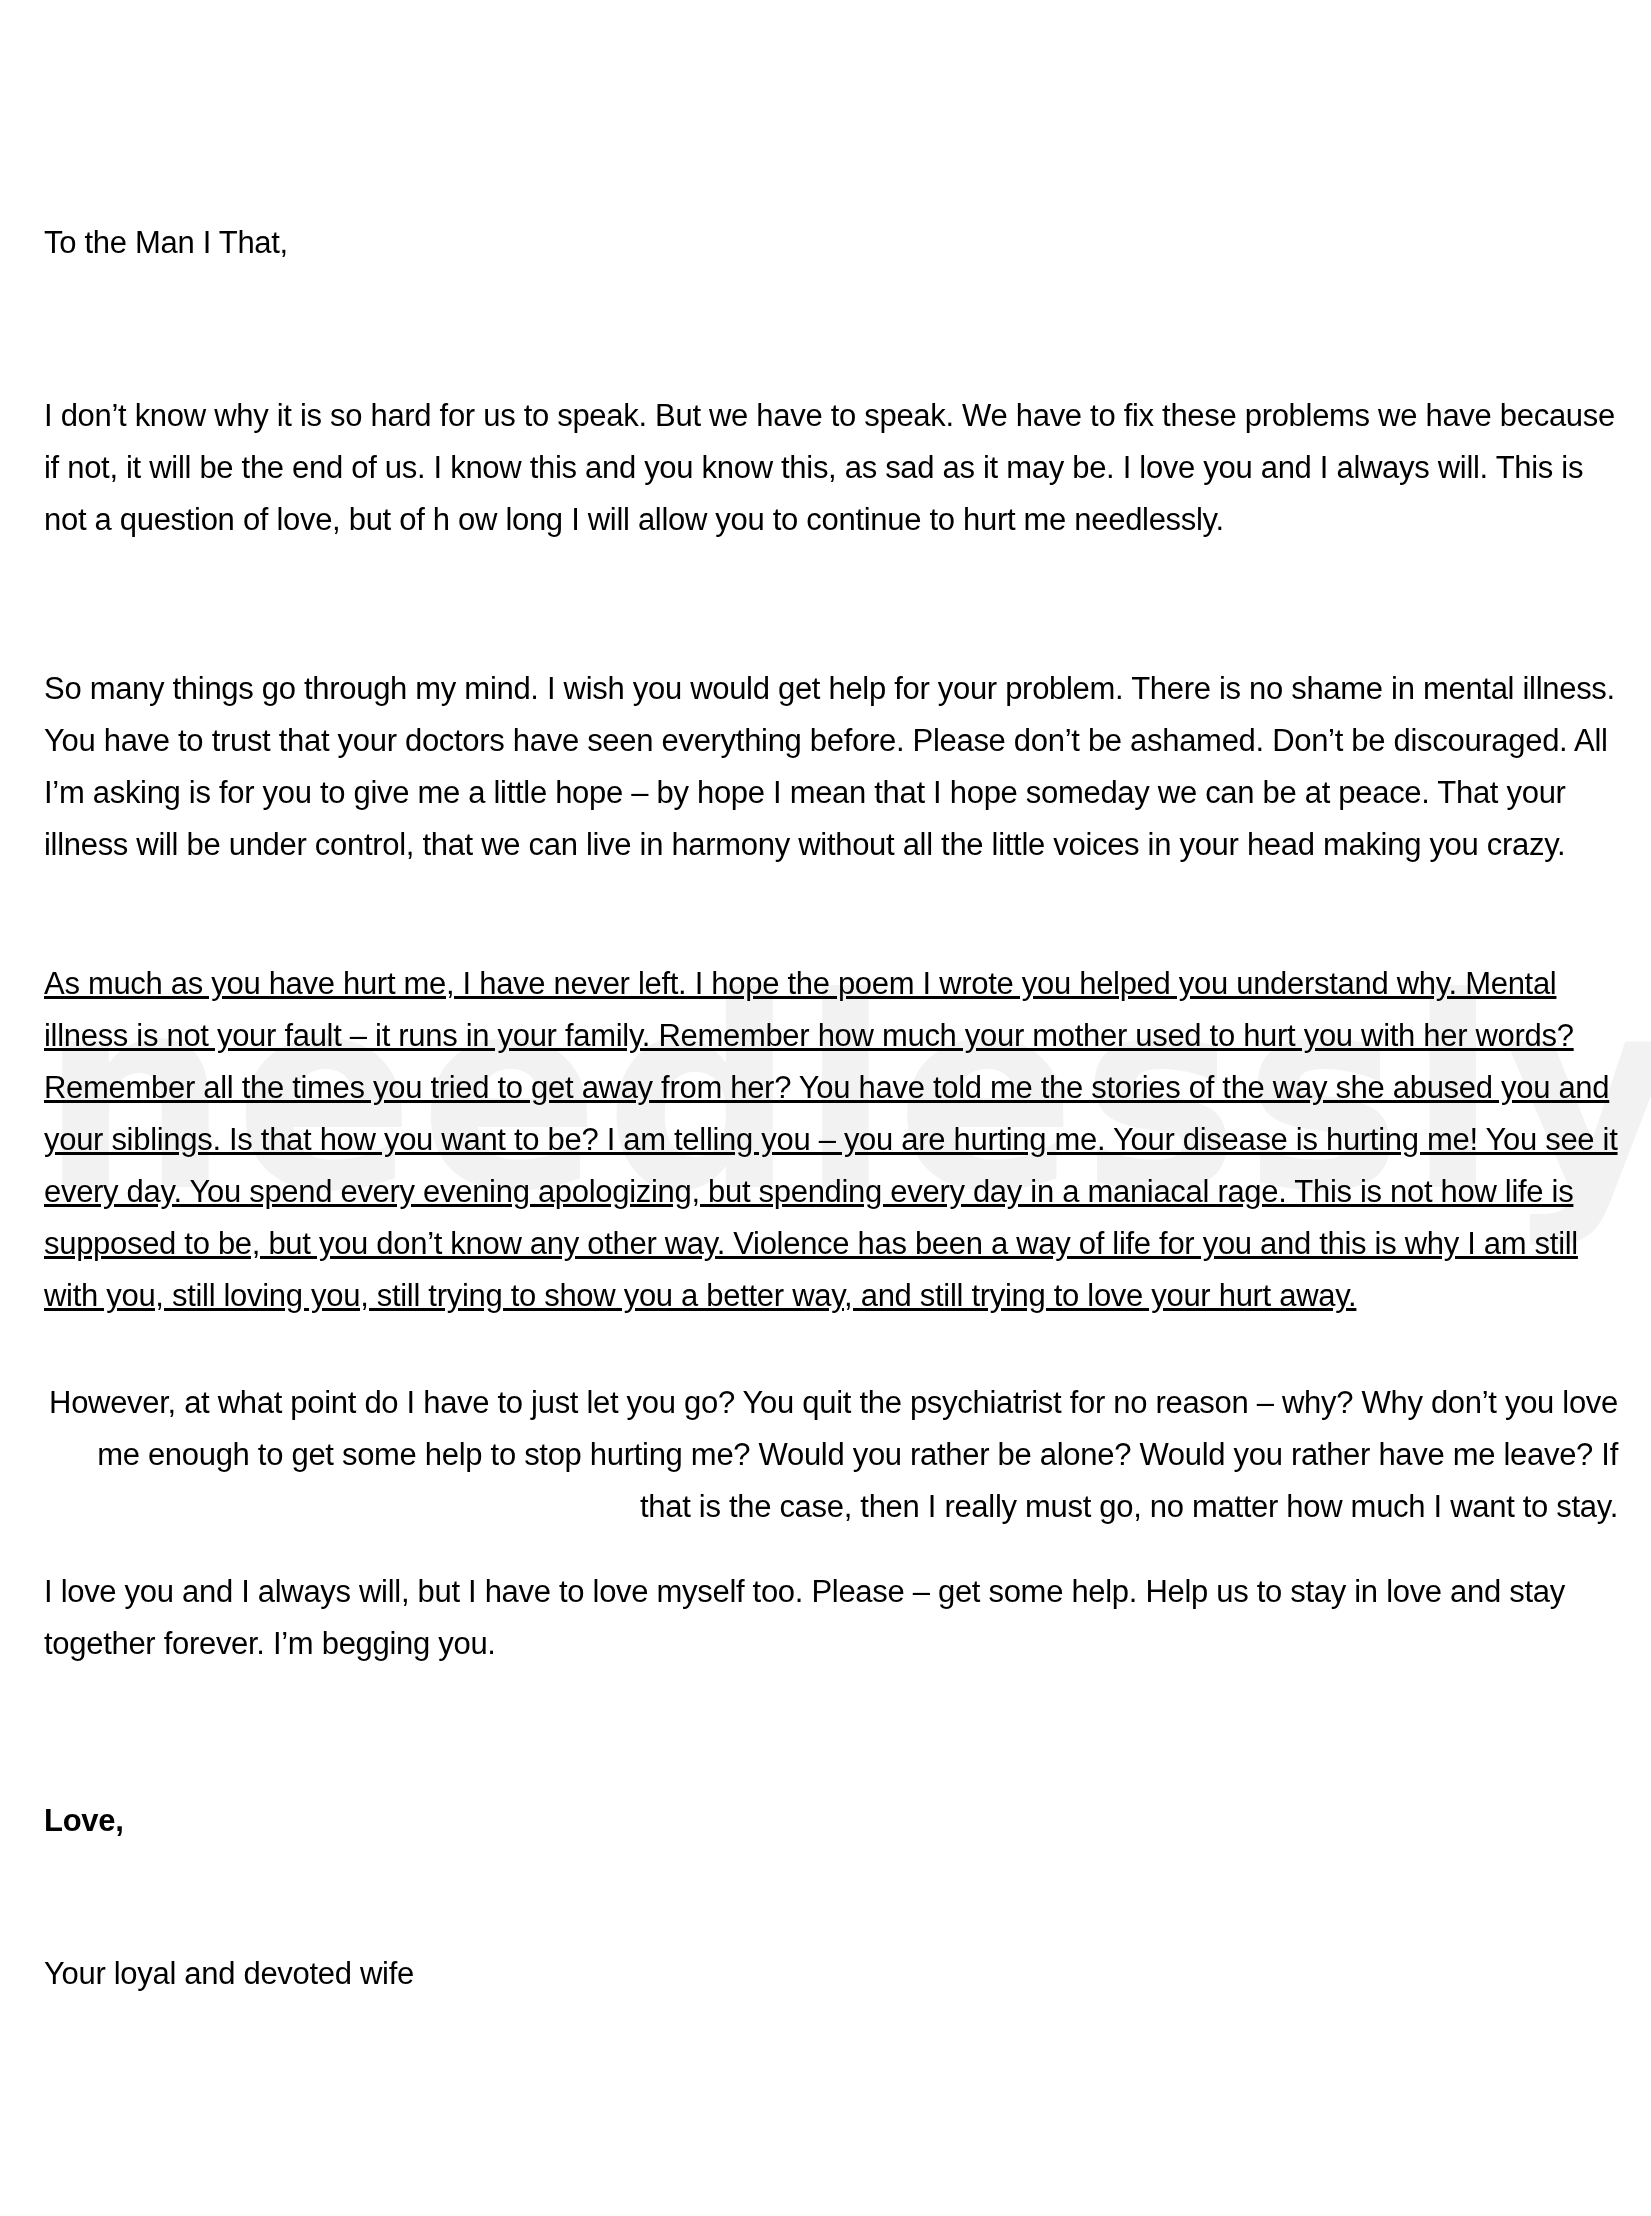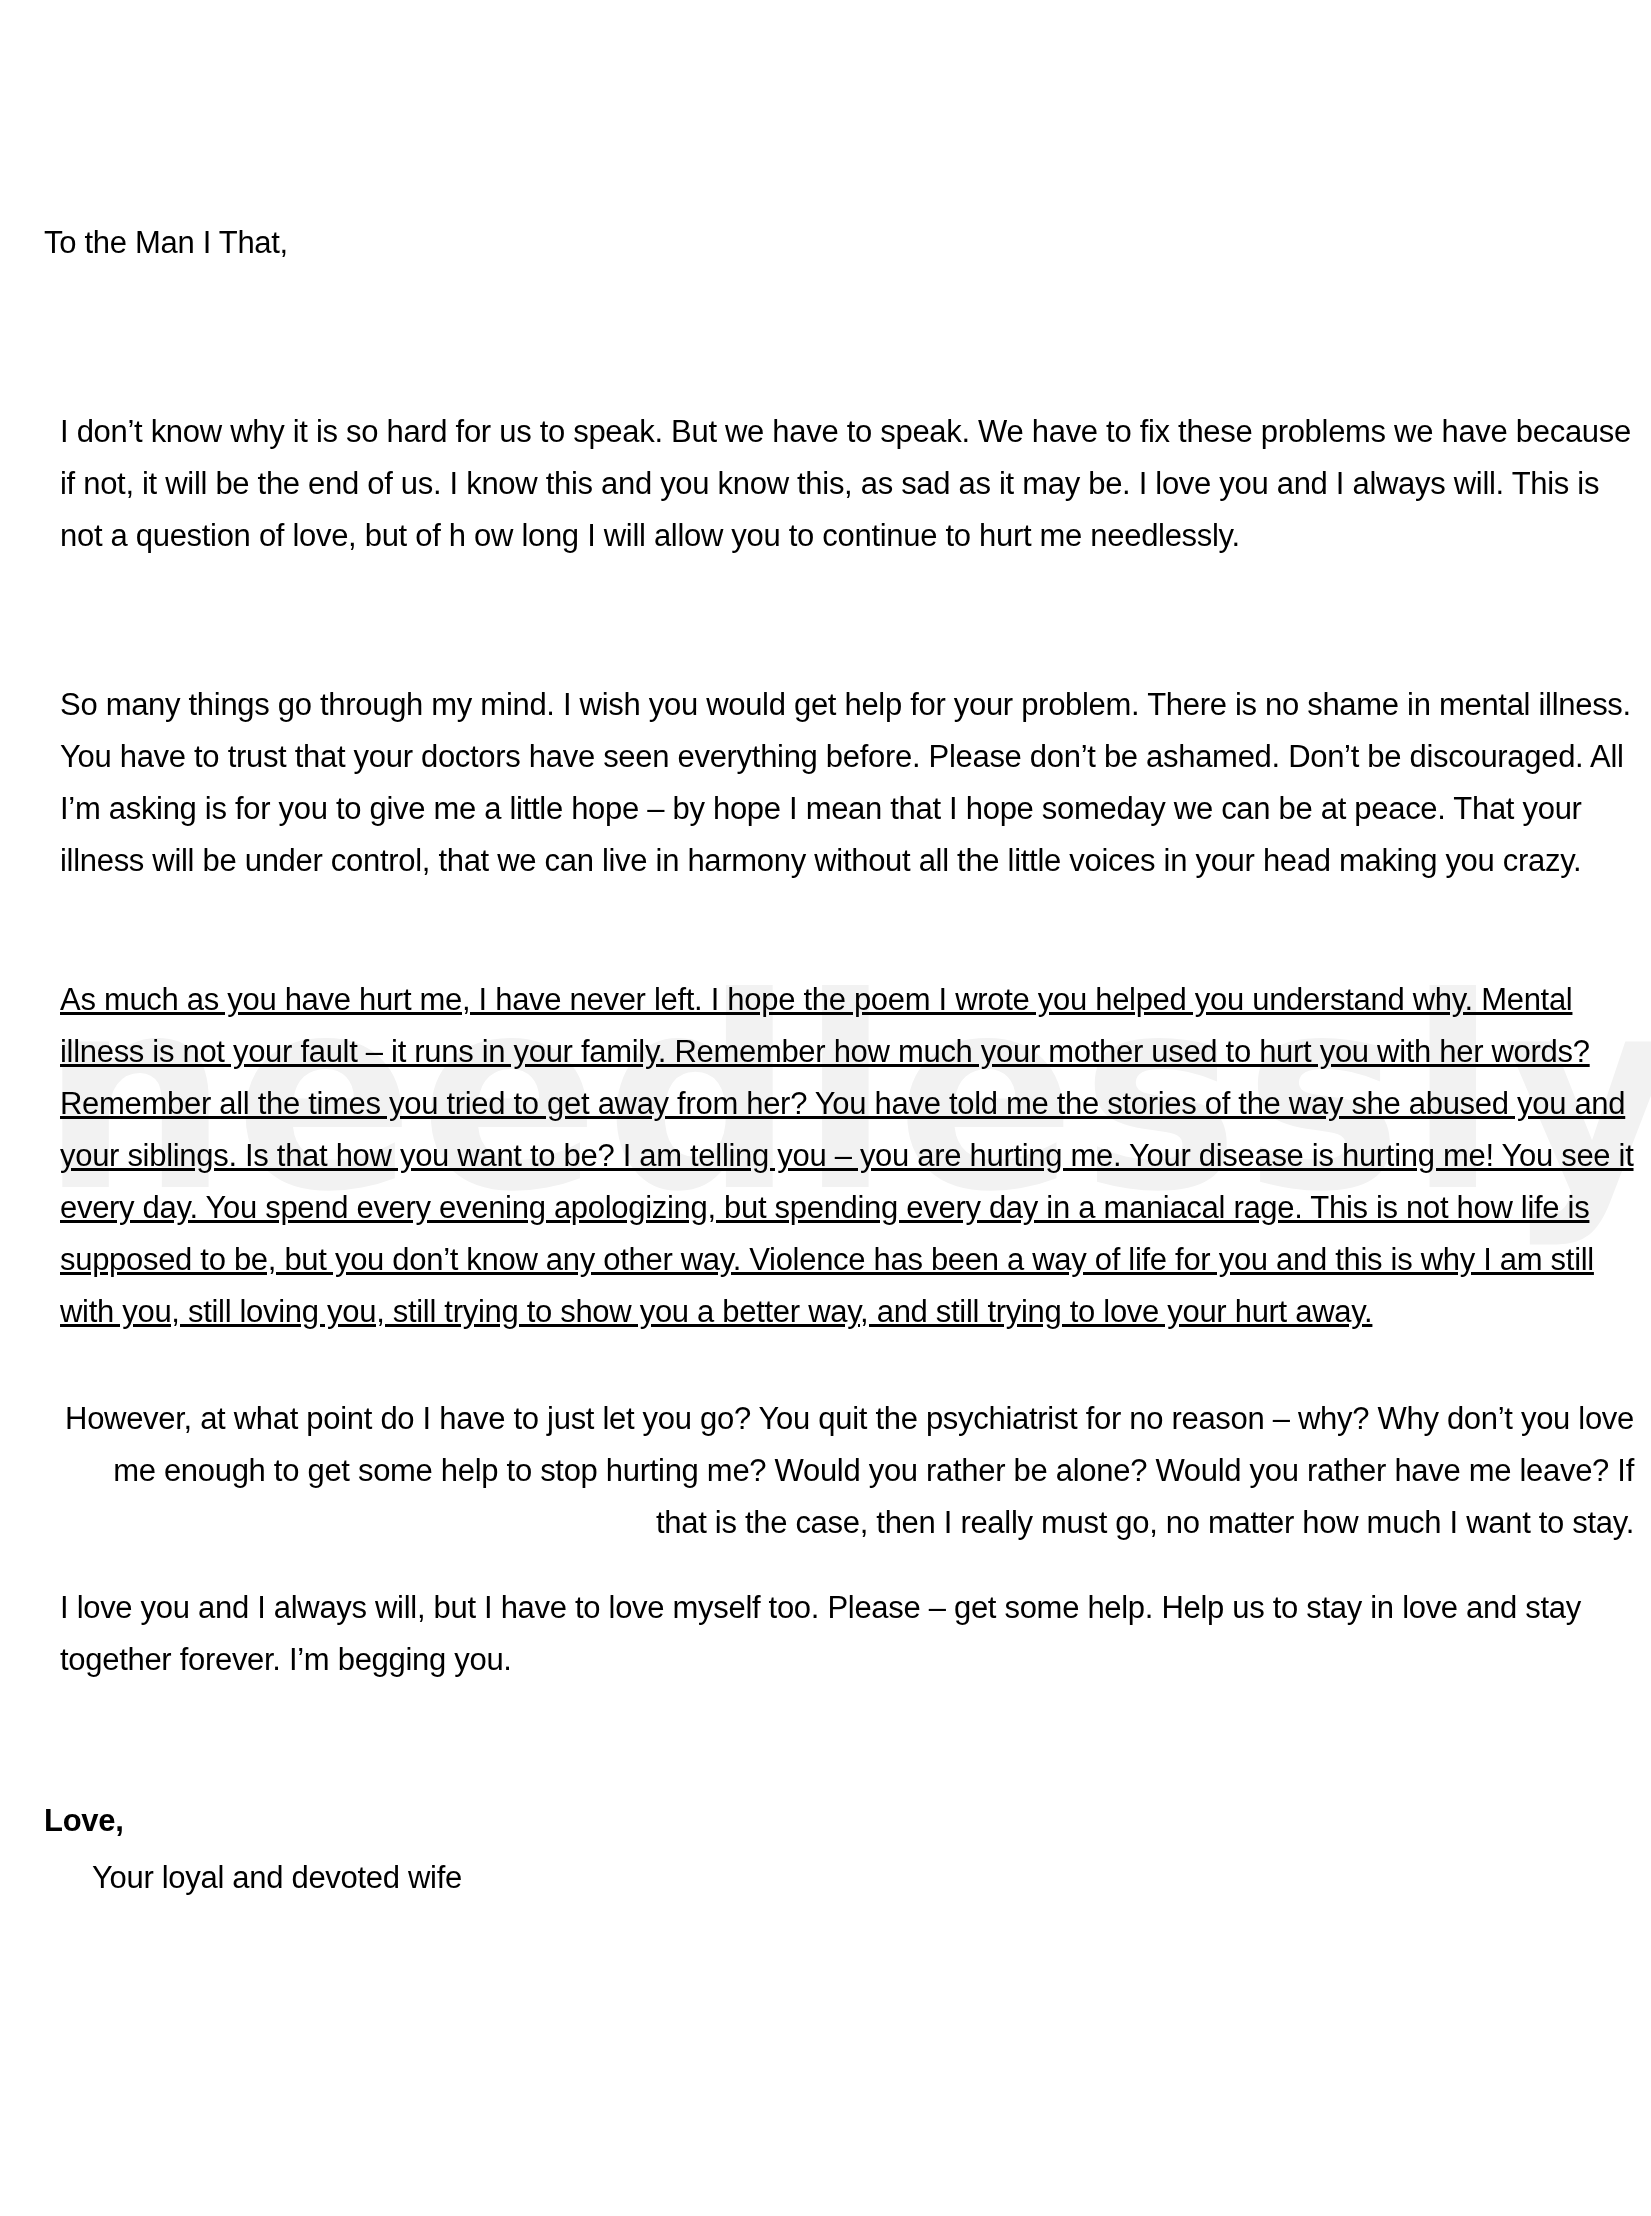--- a/index.html
+++ b/index.html
@@ -38,28 +38,28 @@
     position: absolute;
     left: 44px;
     top: 0;
     width: 1574px;
     z-index: 1;
     font-size: 31px;
     line-height: 52px;
     letter-spacing: -0.3px;
   }
   .salutation { position: absolute; top: 217px; left: 0; white-space: nowrap; }
-  .para { position: absolute; left: 0; width: 1574px; margin: 16px; }
+  .para { position: absolute; left: 0; width: 1574px; margin: 0; }
   .p1 { top: 390px; }
   .p2 { top: 663px; }
   .p3 { top: 958px; text-decoration: underline; }
   .p4 { top: 1377px; text-align: right; }
   .p5 { top: 1566px; }
   .closing { position: absolute; top: 1795px; left: 0; white-space: nowrap; font-weight: bold; }
-  .signature { position: absolute; top: 1852px; left: 0; white-space: nowrap; margin-left: 48px; }
+  .signature { position: absolute; top: 1948px; left: 0; white-space: nowrap; }
 </style>
 </head>
 <body>
 
 <div class="page">
 
   <div class="watermark"><span>needlessly </span><span class="ink">ink</span></div>
 
   <div class="content">
     <div class="salutation">To the Man I That,</div>

